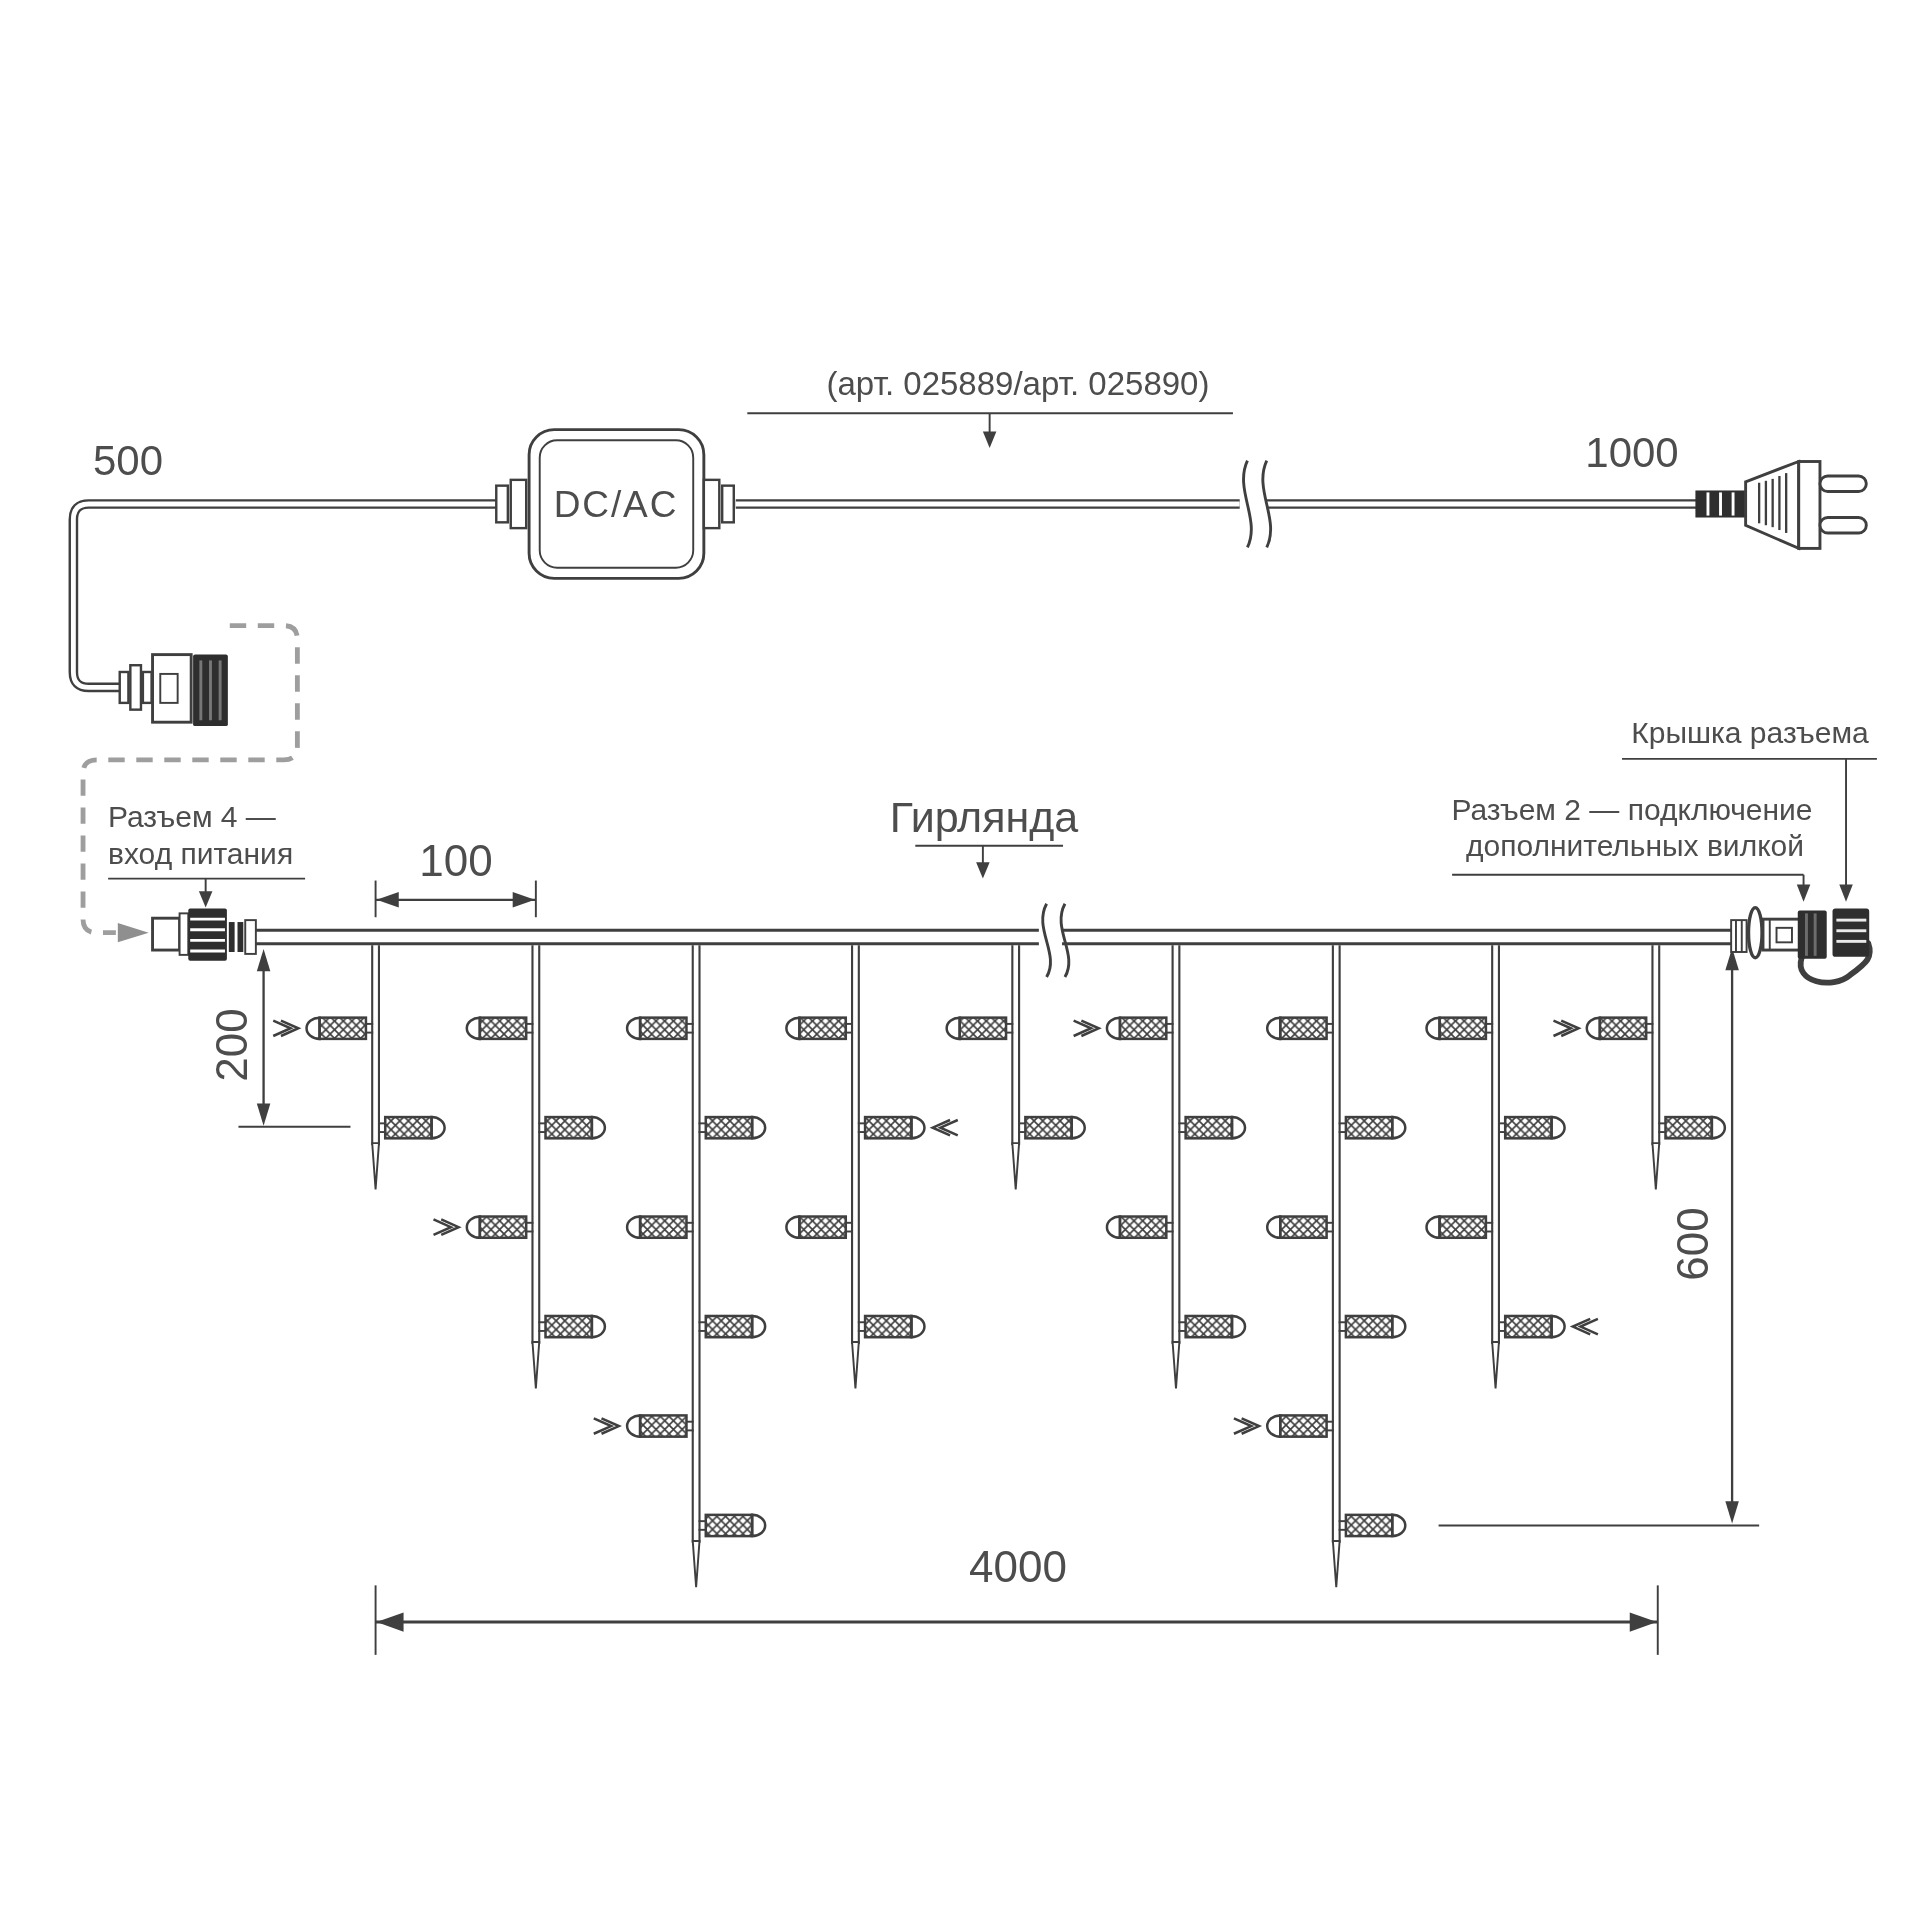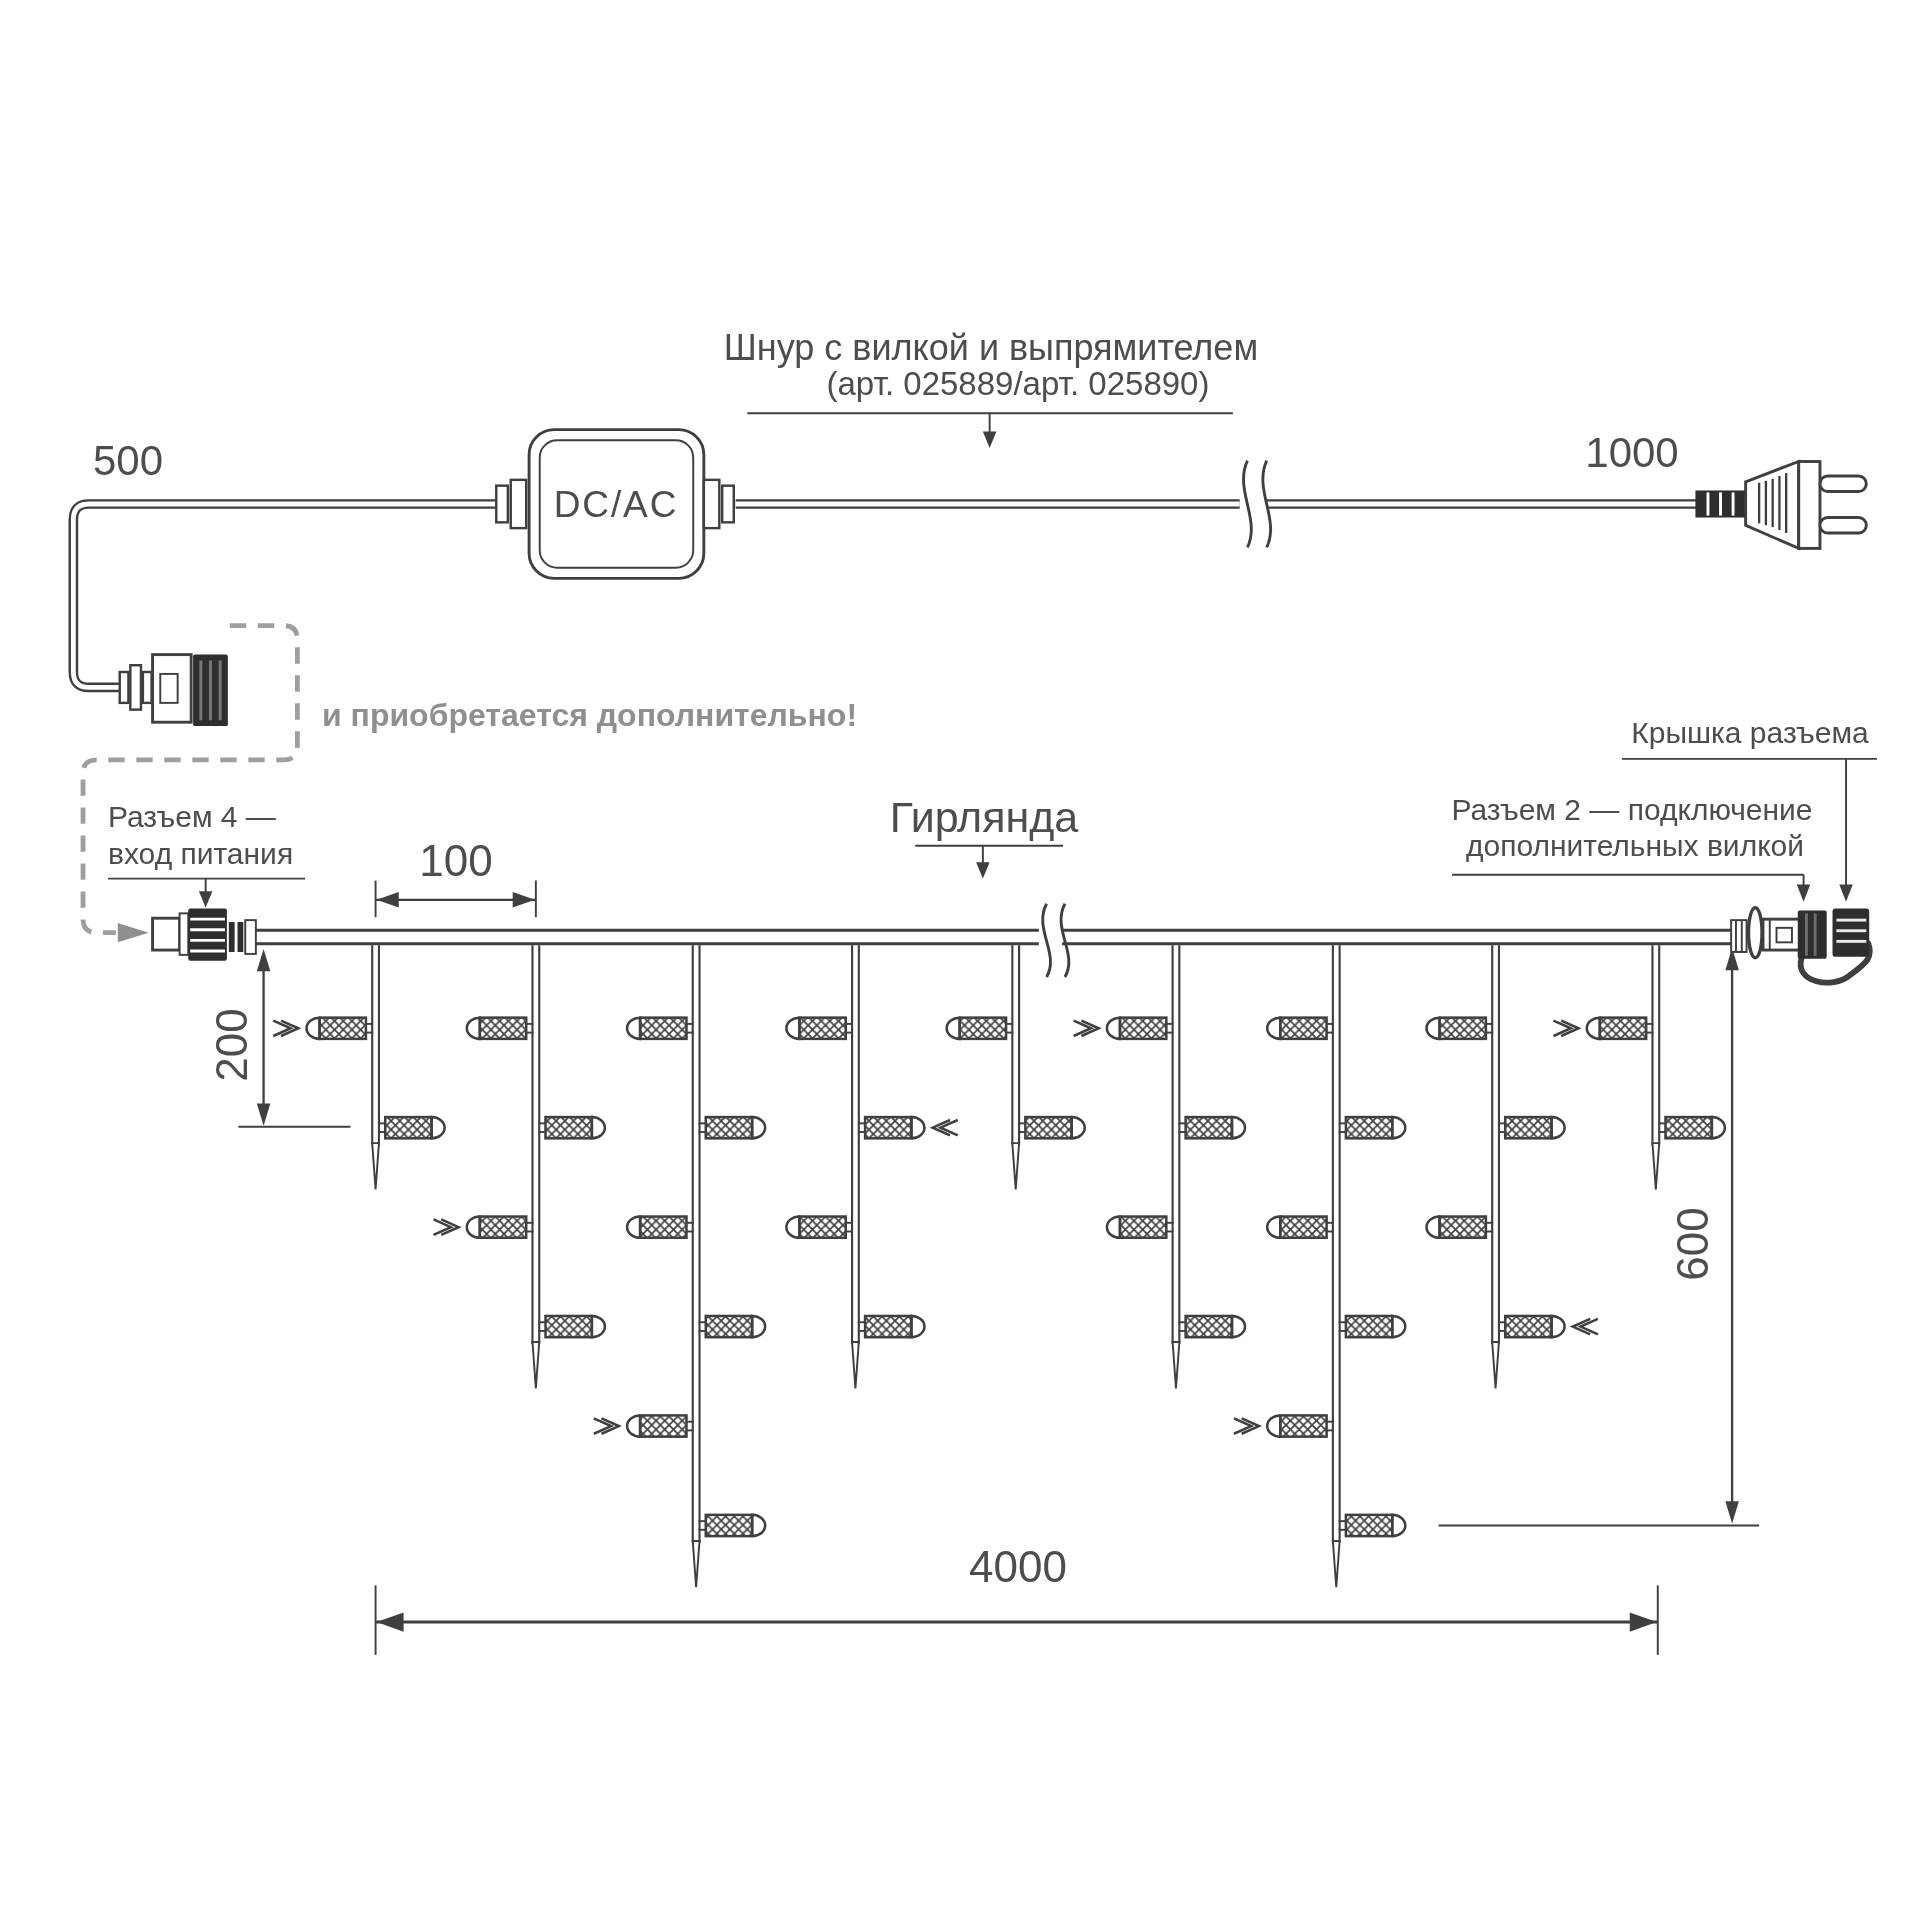--- a/index.html
+++ b/index.html
@@ -400,26 +400,24 @@
           <polyline points="1655,1366 1637,1374 1655,1382" fill="none" stroke="#3f3f3f" stroke-width="2.6"></polyline>
           <polyline points="1647,1366 1629,1374 1647,1382" fill="none" stroke="#3f3f3f" stroke-width="2.6"></polyline>
         </g>
         <g>
           <polyline points="1609,1057 1627,1065 1609,1073" fill="none" stroke="#3f3f3f" stroke-width="2.6"></polyline>
           <polyline points="1617,1057 1635,1065 1617,1073" fill="none" stroke="#3f3f3f" stroke-width="2.6"></polyline>
         </g>
       </g>
   </svg>
 
-  <div class="lbl f37" style="left:991px;top:348px">Шнур с вилкой и выпрямителем</div>
   <div class="lbl f26" style="left:990px;top:384px">(арт. 025889/арт. 025890)</div>
   <div class="lbl f44" style="left:128px;top:461px">500</div>
   <div class="lbl f44" style="left:1632px;top:453px">1000</div>
   <div class="lbl f38" style="left:616px;top:505px">DC/AC</div>
-  <div class="lbl leftal f33 muted" style="left:322px;top:715px">и приобретается дополнительно!</div>
   <div class="lbl leftal f31" style="left:108px;top:817px">Разъем 4 —</div>
   <div class="lbl leftal f31" style="left:108px;top:854px">вход питания</div>
   <div class="lbl f46" style="left:456px;top:861px">100</div>
   <div class="lbl f34" style="left:984px;top:818px">Гирлянда</div>
   <div class="lbl f31" style="left:1632px;top:810px">Разъем 2 — подключение</div>
   <div class="lbl f31" style="left:1635px;top:846px">дополнительных вилкой</div>
   <div class="lbl f31" style="left:1750px;top:733px">Крышка разъема</div>
   <div class="lbl rot f46" style="left:232px;top:1045px">200</div>
   <div class="lbl rot f46" style="left:1693px;top:1244px">600</div>
   <div class="lbl f46" style="left:1018px;top:1567px">4000</div>

